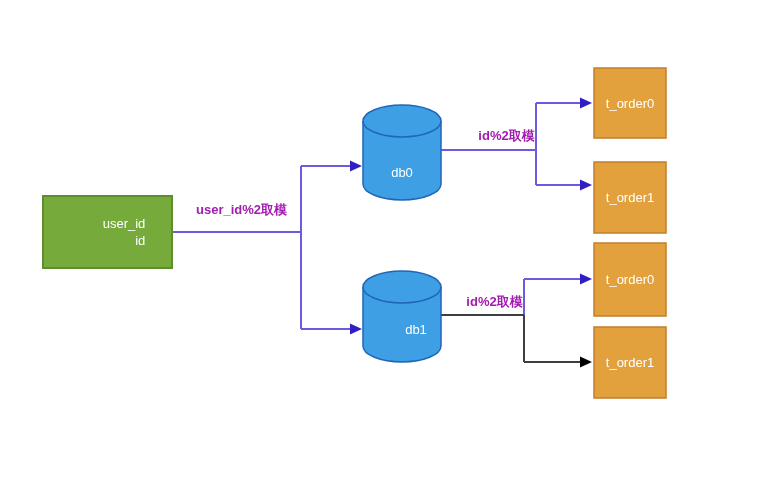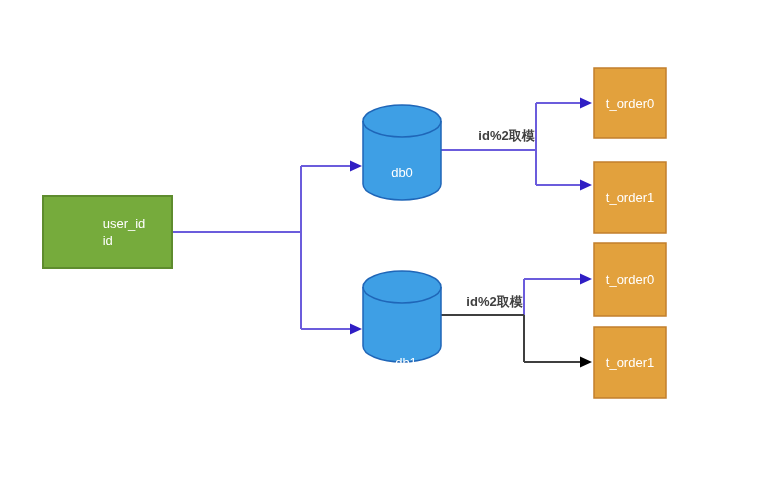--- a/index.html
+++ b/index.html
@@ -19,28 +19,28 @@
     position: absolute;
     left: 0;
     top: 0;
   }
   .node-label {
     position: absolute;
     transform: translate(-50%, -50%);
     color: #ffffff;
     font-size: 13px;
     line-height: 17px;
-    text-align: left;
+    text-align: right;
     white-space: pre;
     pointer-events: none;
   }
   .edge-label {
     position: absolute;
     transform: translate(-50%, -50%);
-    color: #404040;
+    color: #a21caf;
     font-size: 13px;
     font-weight: bold;
     white-space: nowrap;
     pointer-events: none;
     padding-left: 13px;
   }
 </style>
 </head>
 <body>
 
@@ -95,28 +95,29 @@
       <rect x="594" y="162" width="72" height="71"></rect>
       <rect x="594" y="243" width="72" height="73"></rect>
       <rect x="594" y="327" width="72" height="71"></rect>
     </g>
   </svg>
 
   <div class="node-label" style="left:124px; top:232px;"><span>user_id</span><br><span>id</span></div>
 
   <div class="node-label" style="left:402px; top:172px;">db0</div>
 
-  <div class="node-label" style="left:406px; top:329px;margin-top:33px;">db1</div>
+  <div class="node-label" style="left:416px; top:329px;">db1</div>
 
   <div class="node-label" style="left:630px; top:103px;">t_order0</div>
 
   <div class="node-label" style="left:630px; top:197px;">t_order1</div>
 
   <div class="node-label" style="left:630px; top:279px;">t_order0</div>
 
   <div class="node-label" style="left:630px; top:362px;">t_order1</div>
 
+  <div class="edge-label" style="left:235px; top:210px;">user_id%2取模</div>
 
   <div class="edge-label" style="left:500px; top:136px;">id%2取模</div>
 
   <div class="edge-label" style="left:488px; top:302px;">id%2取模</div>
 
 </div>
 
 </body></html>

